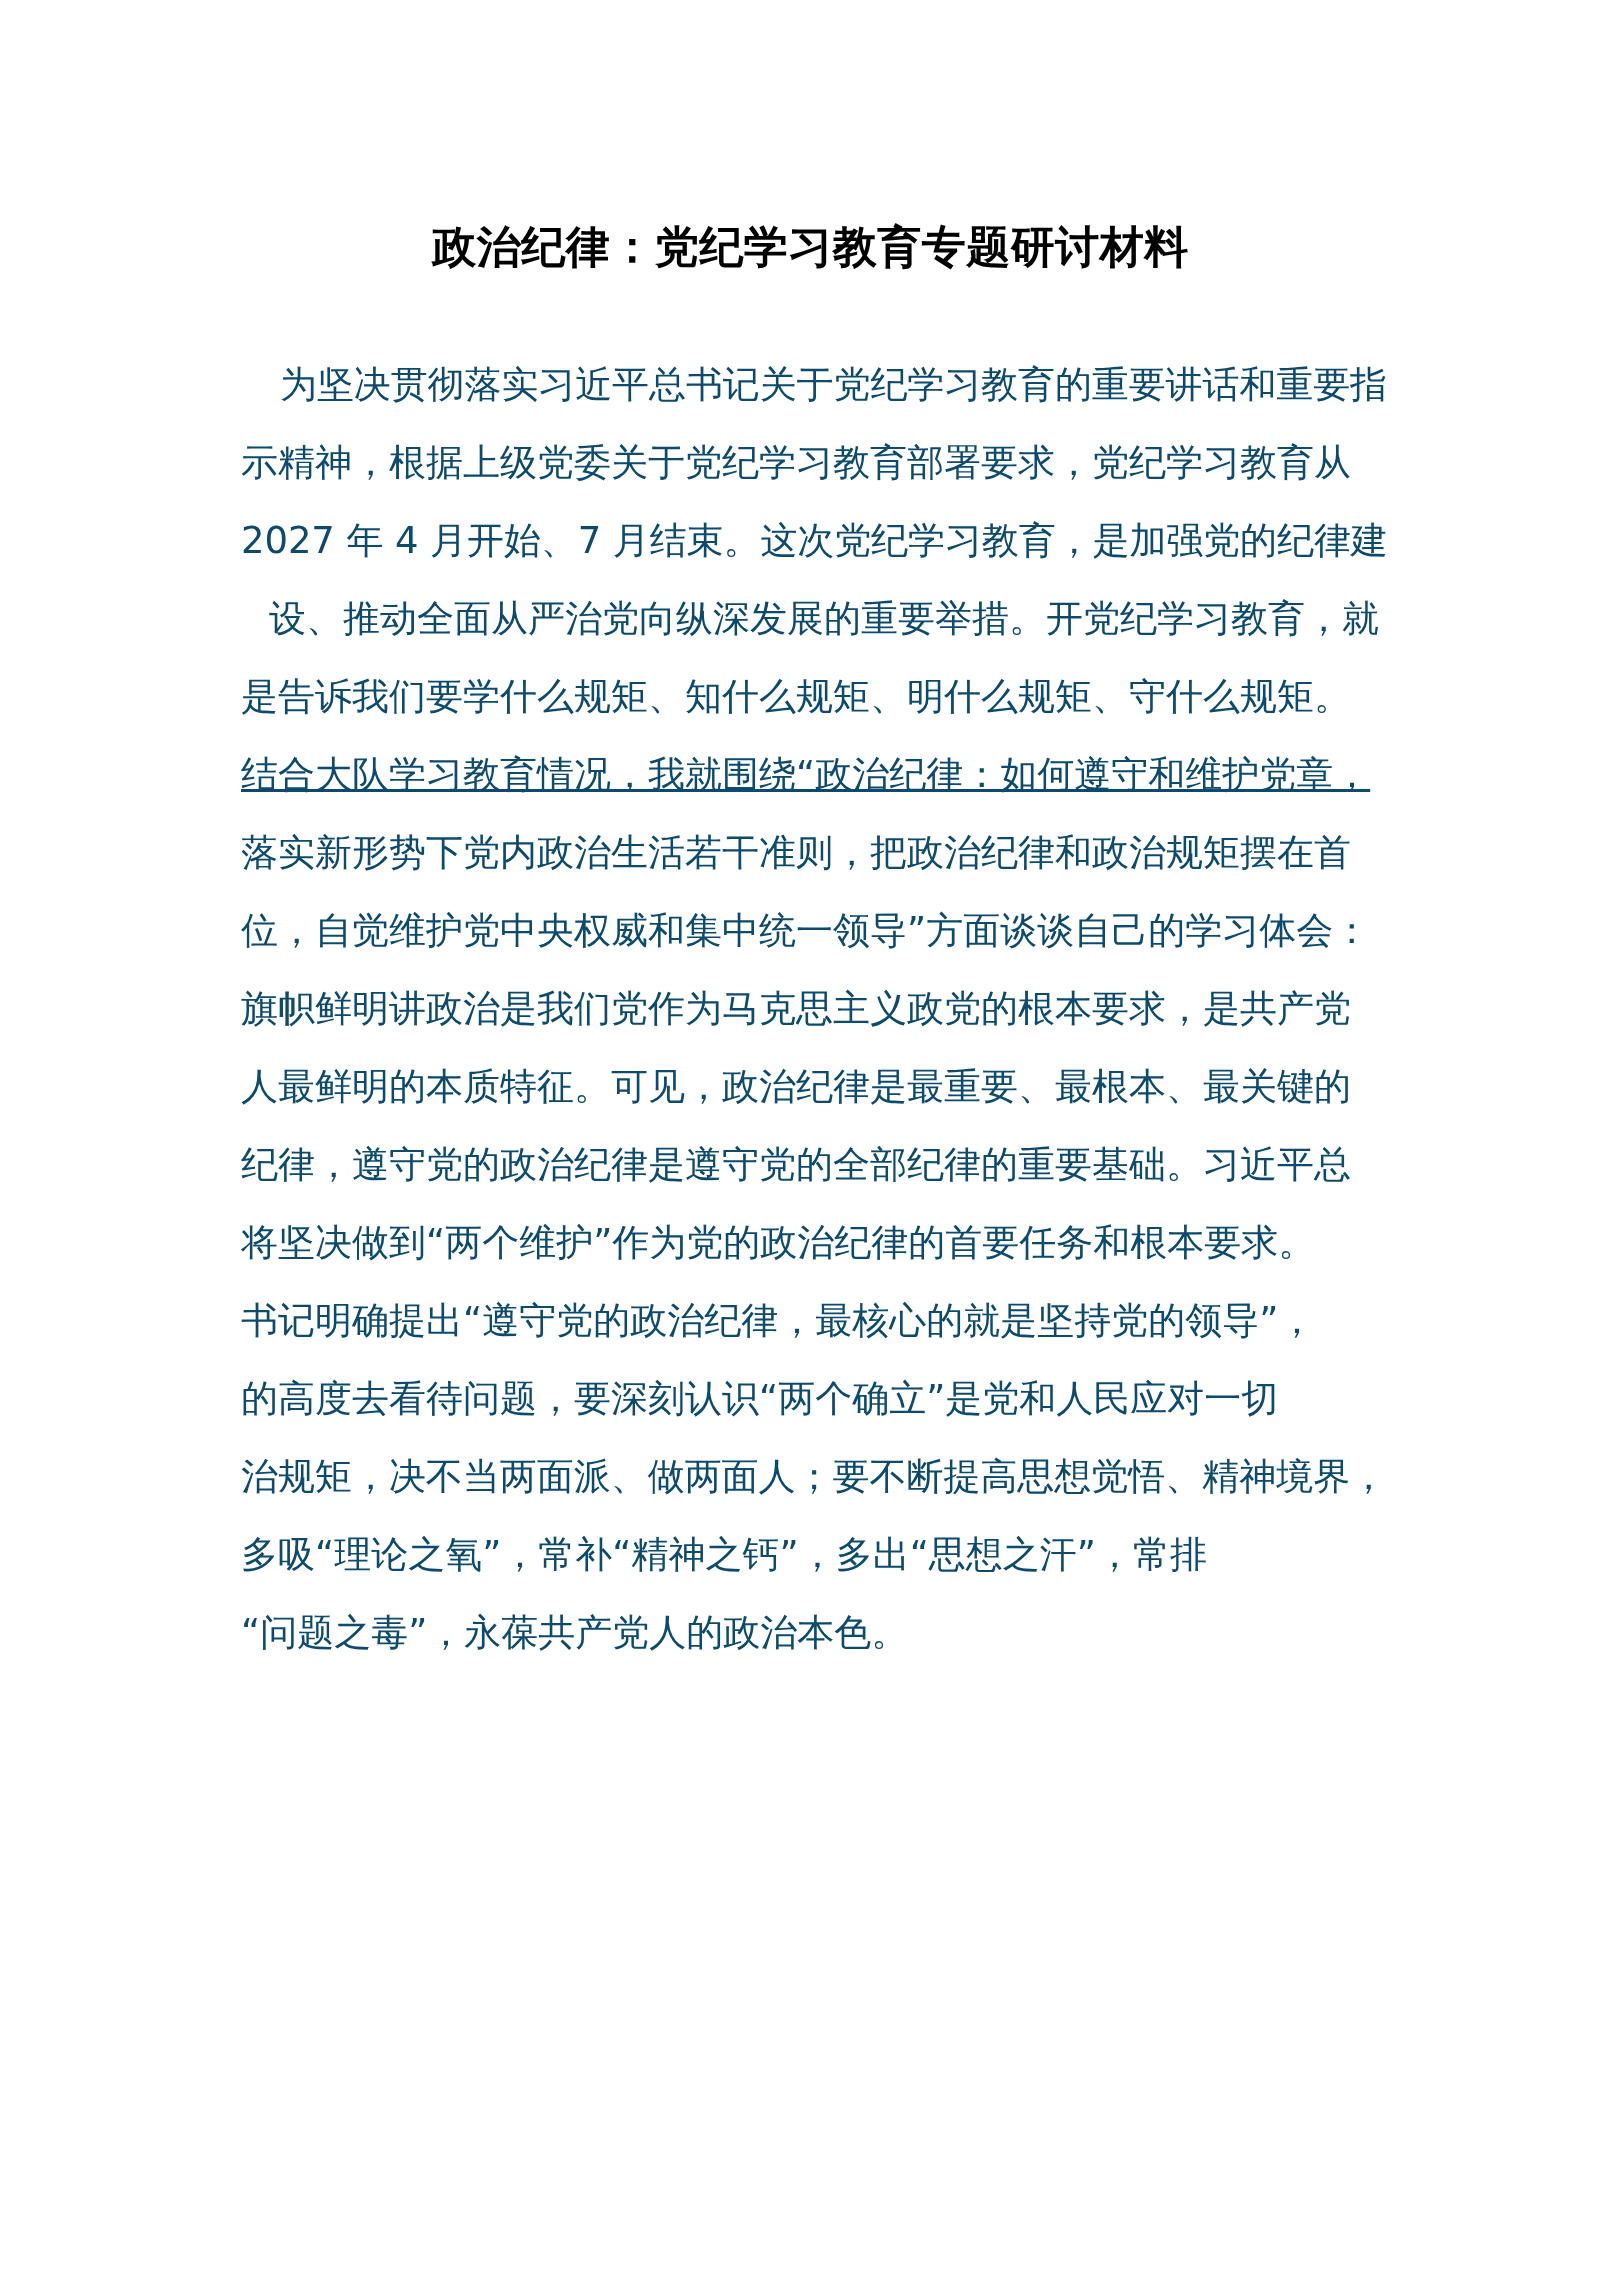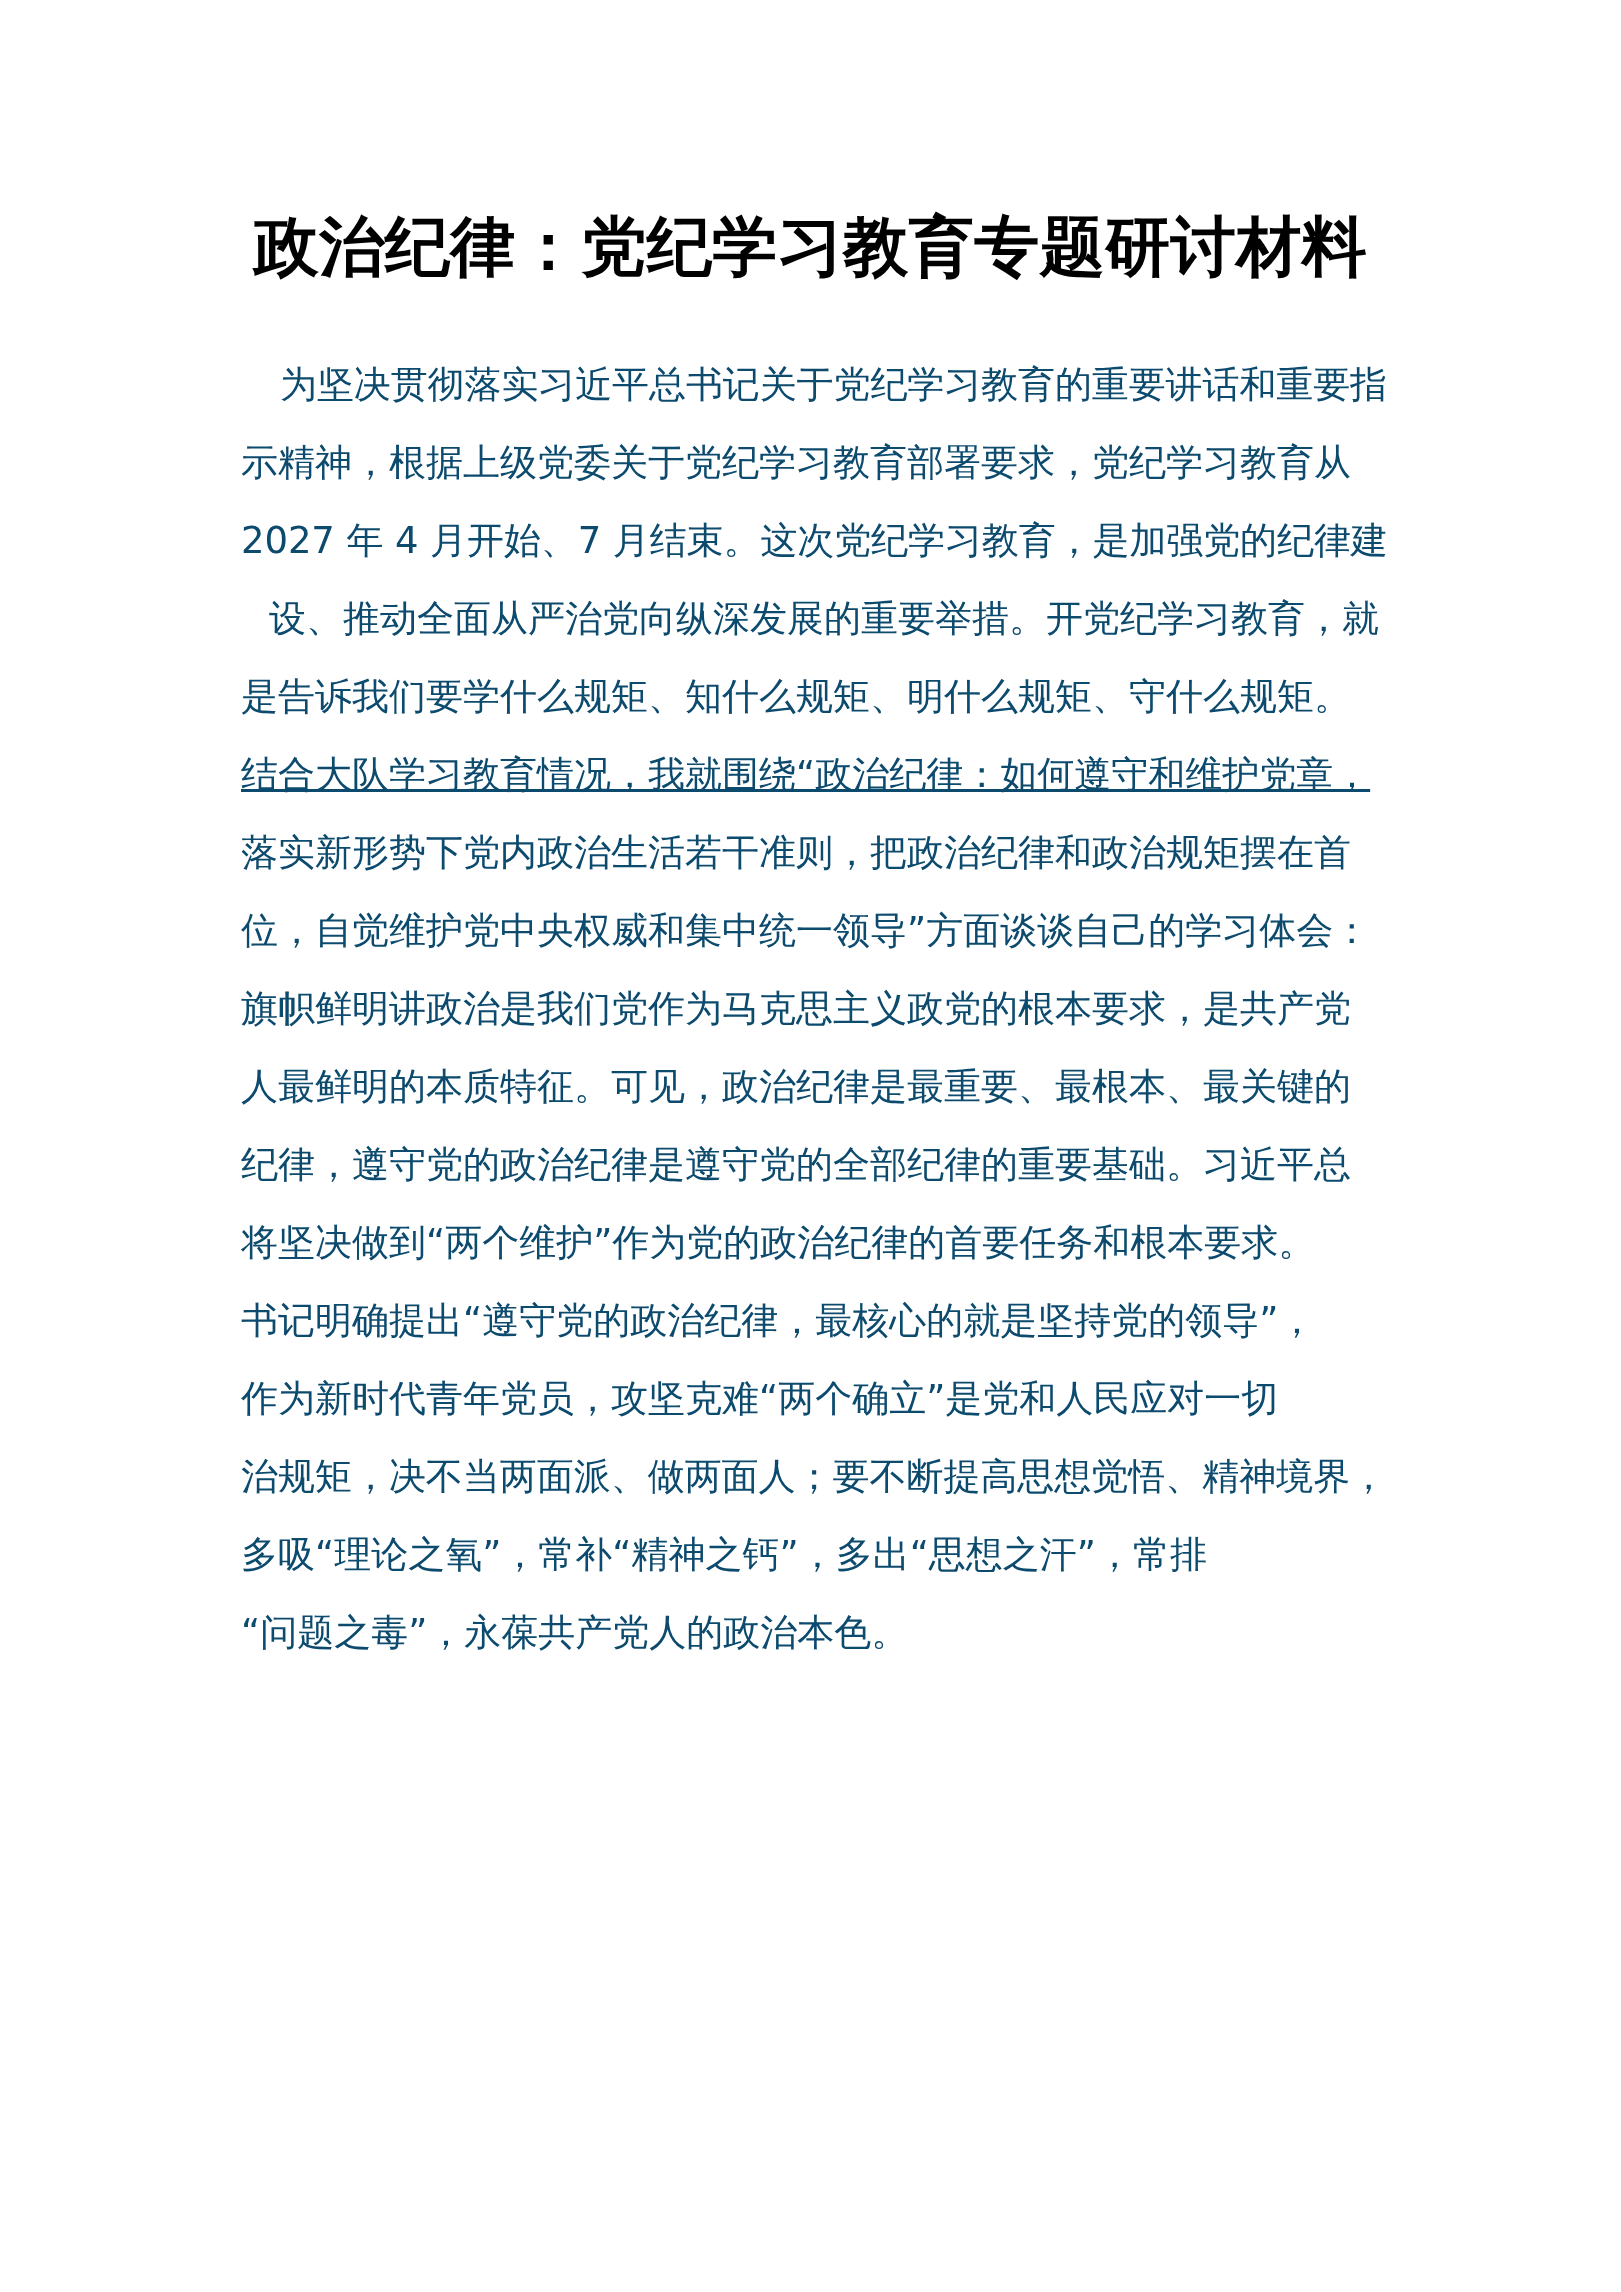--- a/index.html
+++ b/index.html
@@ -20,21 +20,21 @@
   }
   .doc-body {
     position: absolute;
     left: 241px;
     top: 0;
     width: 1139px;
   }
   .doc-title {
     margin: 0;
     padding: 0;
-    font-size: 65px;
+    font-size: 44px;
     line-height: 69px;
     font-weight: 700;
     text-align: center;
     color: #000000;
     letter-spacing: 0.5px;
     padding-top: 212px;
     font-family: "DejaVu Sans", "Liberation Sans", sans-serif;
     -webkit-font-smoothing: none;
   }
   .para {
@@ -83,21 +83,21 @@
         <span class="ln" style="letter-spacing: 0px;">落实新形势下党内政治生活若干准则，把政治纪律和政治规矩摆在首</span>
         <span class="ln">位，自觉维护党中央权威和集中统一领导”方面谈谈自己的学习体会：</span>
       </p>
 
     <p class="para para-second">
         <span class="ln" style="letter-spacing: 0px;">旗帜鲜明讲政治是我们党作为马克思主义政党的根本要求，是共产党</span>
         <span class="ln" style="letter-spacing: 0px;">人最鲜明的本质特征。可见，政治纪律是最重要、最根本、最关键的</span>
         <span class="ln" style="letter-spacing: 0px;">纪律，遵守党的政治纪律是遵守党的全部纪律的重要基础。习近平总</span>
         <span class="ln" style="letter-spacing: 0px;">将坚决做到“两个维护”作为党的政治纪律的首要任务和根本要求。</span>
         <span class="ln" style="letter-spacing: 0px;">书记明确提出“遵守党的政治纪律，最核心的就是坚持党的领导”，</span>
-        <span class="ln" style="letter-spacing: 0px;">作为新时代青年党员，攻坚克难“两个确立”是党和人民应对一切</span>
+        <span class="ln" style="letter-spacing: 0px;">的高度去看待问题，要深刻认识“两个确立”是党和人民应对一切</span>
         <span class="ln" style="letter-spacing: -0.03px;">治规矩，决不当两面派、做两面人；要不断提高思想觉悟、精神境界，</span>
         <span class="ln" style="letter-spacing: 0px;">多吸“理论之氧”，常补“精神之钙”，多出“思想之汗”，常排</span>
         <span class="ln">“问题之毒”，永葆共产党人的政治本色。</span>
       </p>
 
   </div>
 
 </div>
 
 

